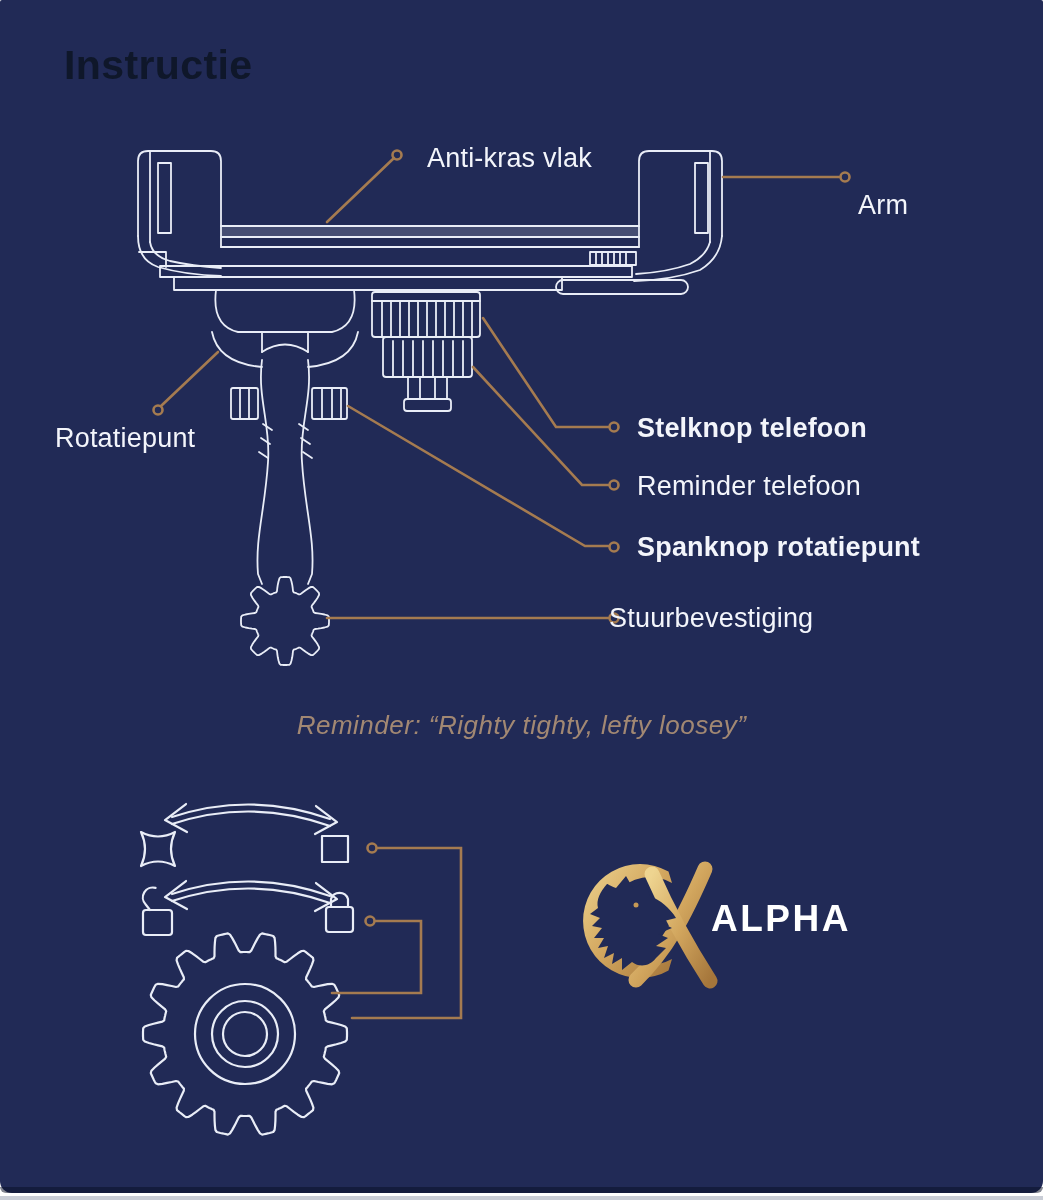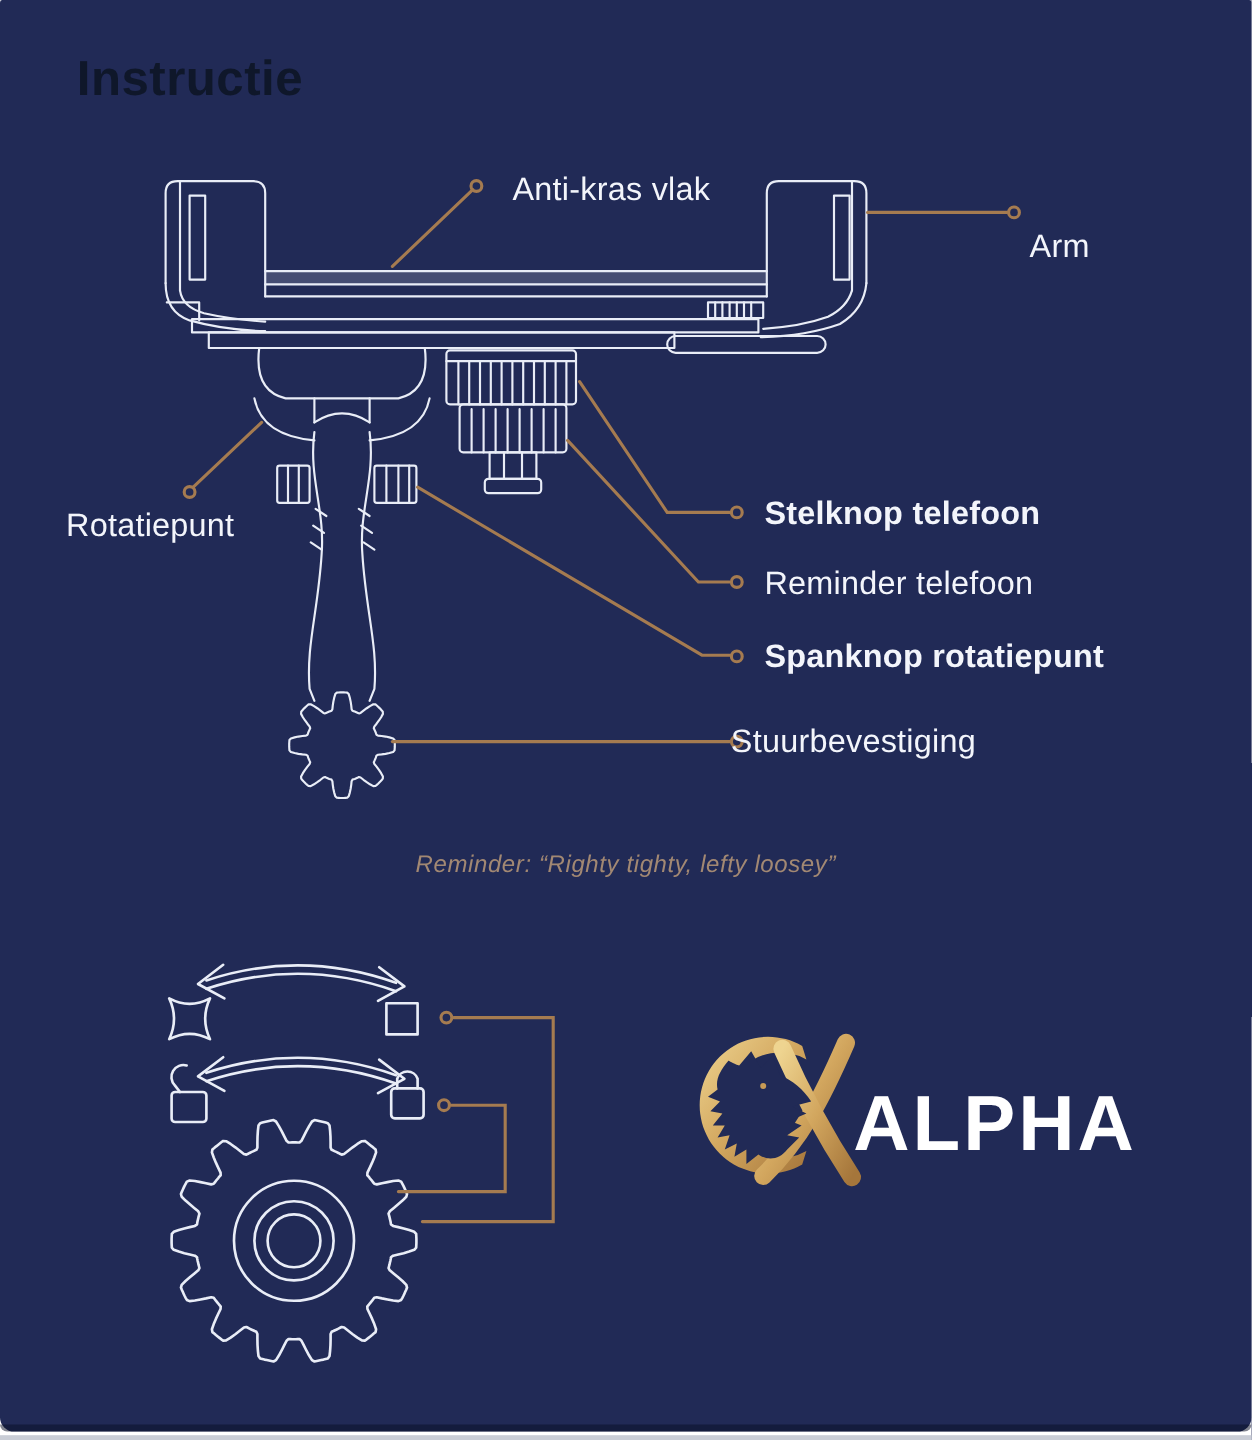--- a/index.html
+++ b/index.html
@@ -15,22 +15,22 @@
   .title{left:64px;top:42px;font-size:41px;font-weight:bold;letter-spacing:.4px;color:#0f172a;}
   .callout{font-size:27px;letter-spacing:.2px;color:#f3f5fb;}
   .c-antikras{left:427px;top:143px;}
   .c-arm{left:858px;top:162px;margin-top:28px;}
   .c-rotatiepunt{left:55px;top:423px;}
   .c-stelknop{left:637px;top:413px;font-weight:bold;}
   .c-spanknop-tel{left:637px;top:471px;}
   .c-spanknop-rot{left:637px;top:532px;font-weight:bold;}
   .c-stuur{left:609px;top:603px;}
   .reminder{left:0;right:0;top:710px;text-align:center;font-style:italic;
-            font-size:20px;letter-spacing:.5px;color:#a28873;}
-  .brand-name{left:711px;top:898px;font-size:65px;font-weight:bold;
+            font-size:26px;letter-spacing:.5px;color:#a28873;}
+  .brand-name{left:711px;top:898px;font-size:37px;font-weight:bold;
               letter-spacing:2.5px;color:#ffffff;}
 </style>
 </head>
 <body>
 
 <div class="card"></div>
 <div class="page-edge"></div>
 
 <svg class="scene" width="1043" height="1200" viewBox="0 0 1043 1200">
   <defs>

